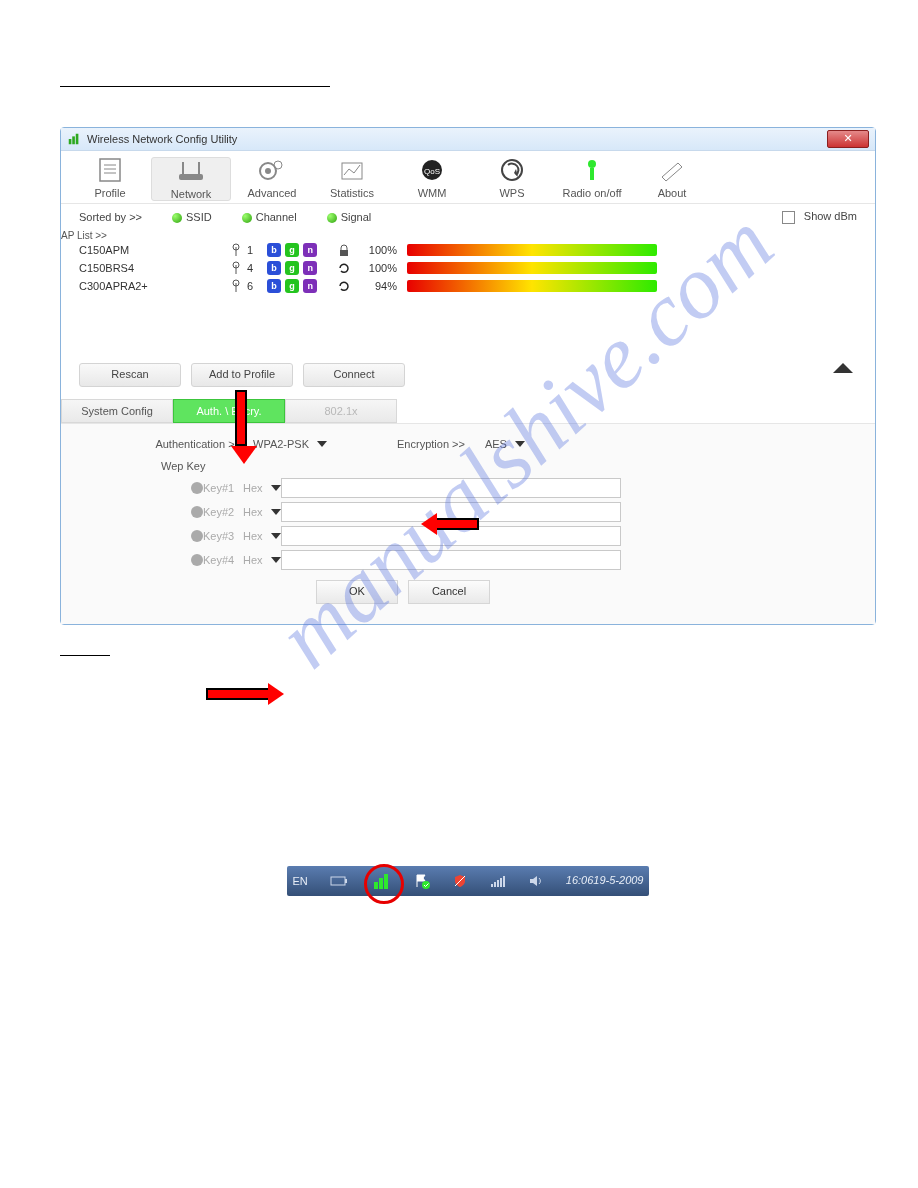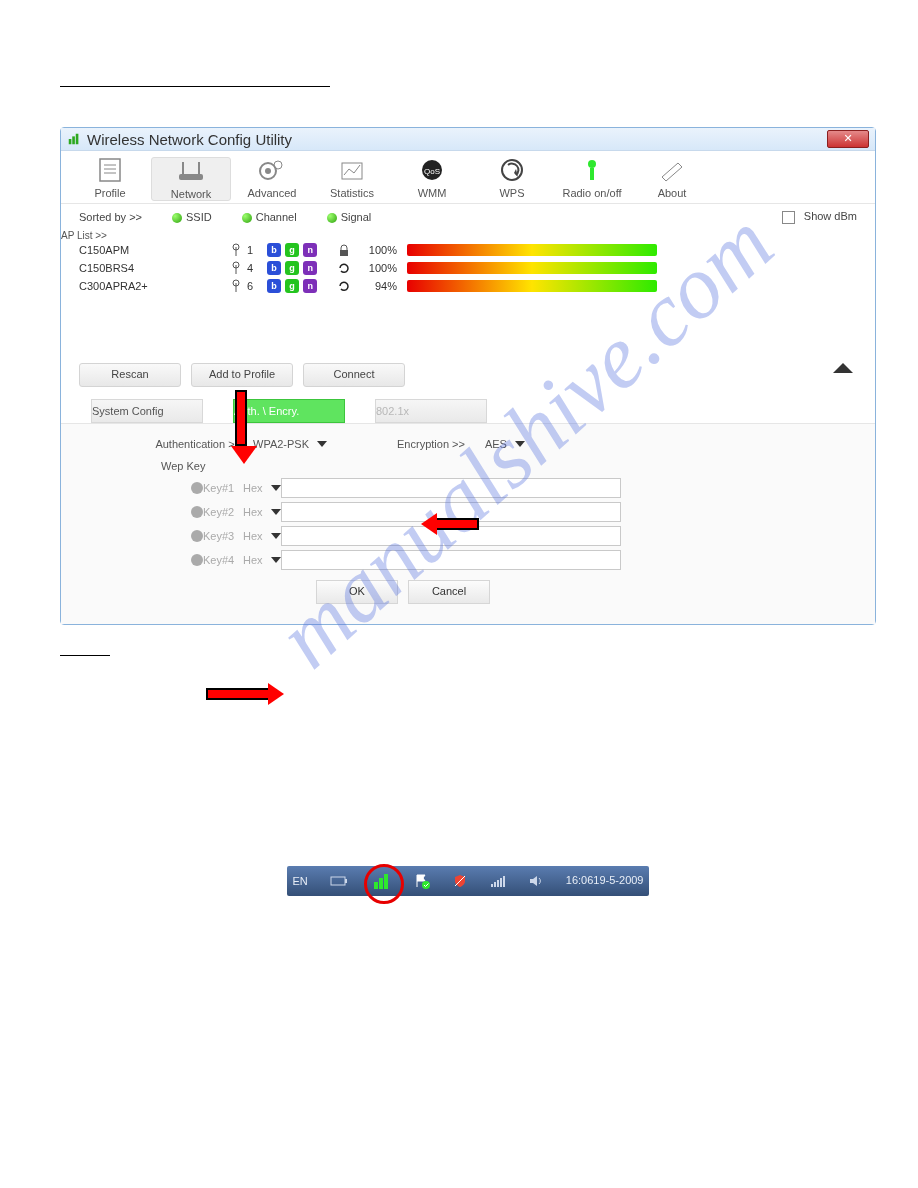--- a/index.html
+++ b/index.html
@@ -25,21 +25,21 @@
   }
   .titlebar {
     height: 22px;
     display: flex;
     align-items: center;
     padding: 0 6px;
     background: linear-gradient(#eaf3fc,#d7e8f9);
     border-bottom: 1px solid #c7d9ec;
   }
   .titlebar .icon { width:14px; height:14px; margin-right:6px; }
-  .titlebar .title { flex:1; font-size:15px; color:#333; }
+  .titlebar .title { flex:1; font-size:11px; color:#333; }
   .closebtn {
     width: 40px; height: 16px;
     background: linear-gradient(#e58a8a,#c33);
     border: 1px solid #8b1f1f;
     border-radius: 2px;
     color:#fff; text-align:center; line-height:14px; font-size:11px;
   }
 
   
   .toolbar {
@@ -89,25 +89,24 @@
     background: linear-gradient(#f9f9f9,#e8e8e8);
     border:1px solid #d4d4d4; border-radius:3px;
     font-size:11px; color:#444; text-align:center; line-height:20px;
   }
   .collapse-tri { margin-left:auto; width:24px; height:14px; }
   .collapse-tri div{ width:0;height:0;border-left:10px solid transparent;border-right:10px solid transparent;border-bottom:10px solid #333; }
 
   
   .tabrow { display:flex; margin-top:4px; }
   .tab {
-    width:110px; height:22px; line-height:22px; text-align:left;
+    width:110px; height:22px; line-height:22px; text-align:center;
     font-size:11px; color:#555;
     background:linear-gradient(#f6f6f6,#e9e9e9);
     border:1px solid #d8d8d8;
-    margin-left:30px;
   }
   .tab.active { background:#5fe45f; color:#fff; border-color:#3cc53c; }
   .tab.disabled { color:#b8b8b8; }
 
   
   .panel { background:#fafafa; padding: 14px 30px 20px 30px; border-top:1px solid #e6e6e6;}
   .frow { display:flex; align-items:center; font-size:11px; color:#555; margin-bottom:10px; }
   .frow .lbl { width: 150px; text-align:right; padding-right:12px;}
   .txtinput {
     height:18px; border:1px solid #c9c9c9; background:#fff;
@@ -170,21 +169,21 @@
   }
   .tray .tritem { display:flex; align-items:center; }
   .tray svg { display:block; }
   .circle-red {
     position:relative; display:inline-flex;
   }
   .circle-red:after{
     content:""; position:absolute; left:-6px; top:-6px; width:34px; height:34px;
     border:3px solid #e70000; border-radius:50%;
   }
-  .tray .clock { text-align:center; line-height:13px;}
+  .tray .clock { text-align:center; line-height:13px;font-style:italic;}
 </style>
 </head>
 <body>
 
 <div class="doc-wrap">
   <div class="hr-line"></div>
 
   <div class="win">
 
     <div class="watermark">manualshive.com</div>

